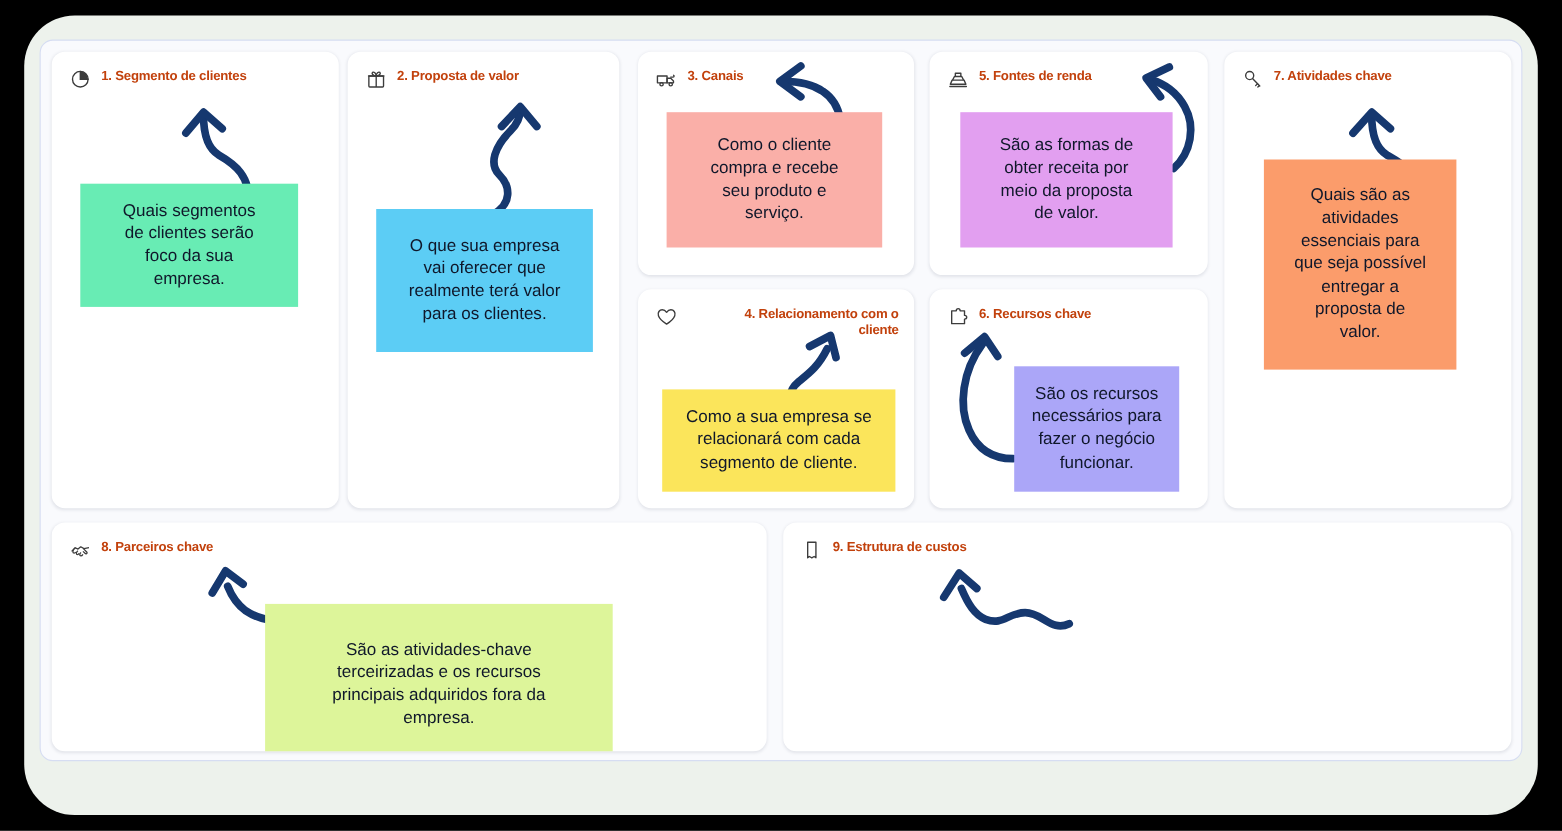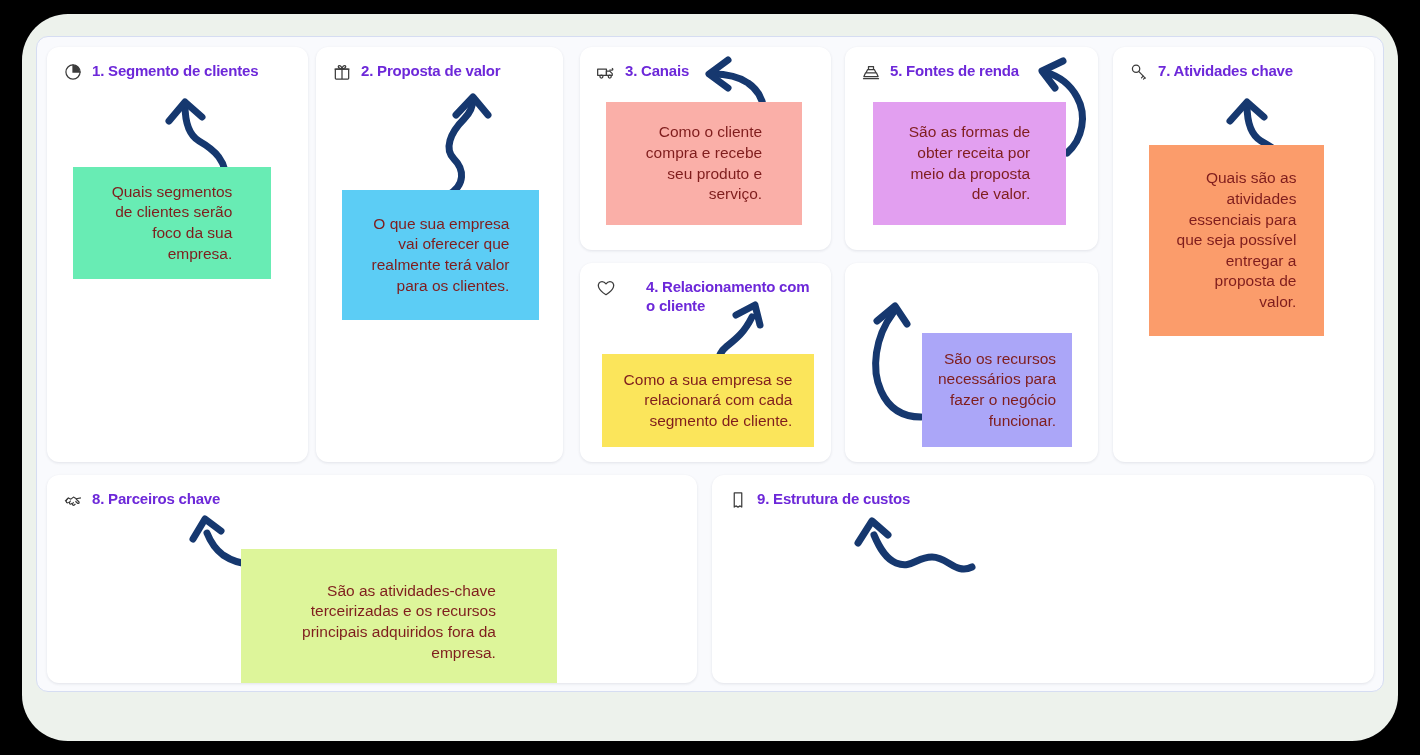--- a/index.html
+++ b/index.html
@@ -66,40 +66,41 @@
     width: 20px;
     height: 20px;
     margin-top: 1px;
     color: #3c3c3c;
     display: block;
   }
   .card-icon svg { display: block; width: 20px; height: 20px; }
 
   .card-title {
     font-family: "Liberation Sans", sans-serif;
-    font-size: 15px;
+    font-size: 12px;
     font-weight: bold;
-    color: #6d28d9;
+    color: #c2410c;
     line-height: 1.26;
     letter-spacing: -0.2px;
     padding-top: 1px;
+    text-align: right;
   }
 
   
   .note {
     position: absolute;
     display: flex;
     align-items: center;
     justify-content: center;
-    text-align: right;
+    text-align: center;
     padding: 10px 12px;
     font-family: "Liberation Sans", sans-serif;
     font-size: 15.5px;
     line-height: 1.33;
-    color: #7f1d1d;
+    color: #0f172a;
     white-space: pre-line;
   }
 
   
   .arrow {
     position: absolute;
     pointer-events: none;
   }
   .arrow svg { display: block; overflow: visible; }
   .arrow path, .arrow polyline {
@@ -235,20 +236,28 @@
           <polyline class="head" points="38,4 17,14 30,31"></polyline>
         </svg>
       </div>
       <div class="note" style="left:28px; top:55px; width:193px; height:123px; background:#e29ff0;">São as formas de
 obter receita por
 meio da proposta
 de valor.</div>
     </div>
 
     <div class="card" style="left:808px; top:226px; width:253px; height:199px;">
+      <div class="card-head">
+        <span class="card-icon">
+          <svg viewBox="0 0 24 24" fill="none" stroke="currentColor" stroke-width="1.5">
+            <path d="M5 5.5h5c0-1.6 1-2.4 2.1-2.4 1.1 0 2.1.8 2.1 2.4h4.8v5c1.6 0 2.4 1 2.4 2.1 0 1.1-.8 2-2.4 2v4.9H5z" stroke-linejoin="round"></path>
+          </svg>
+        </span>
+        <span class="card-title">6. Recursos chave</span>
+      </div>
       <div class="arrow" style="left:18px; top:30px;">
         <svg width="80" height="130" viewBox="0 0 80 130">
           <path d="M58 124 C 40 124, 26 116, 18 98 C 8 76, 12 44, 30 20"></path>
           <polyline class="head" points="14,28 32,13 44,31"></polyline>
         </svg>
       </div>
       <div class="note" style="left:77px; top:70px; width:150px; height:114px; background:#aba6f8;">São os recursos
 necessários para
 fazer o negócio
 funcionar.</div>

